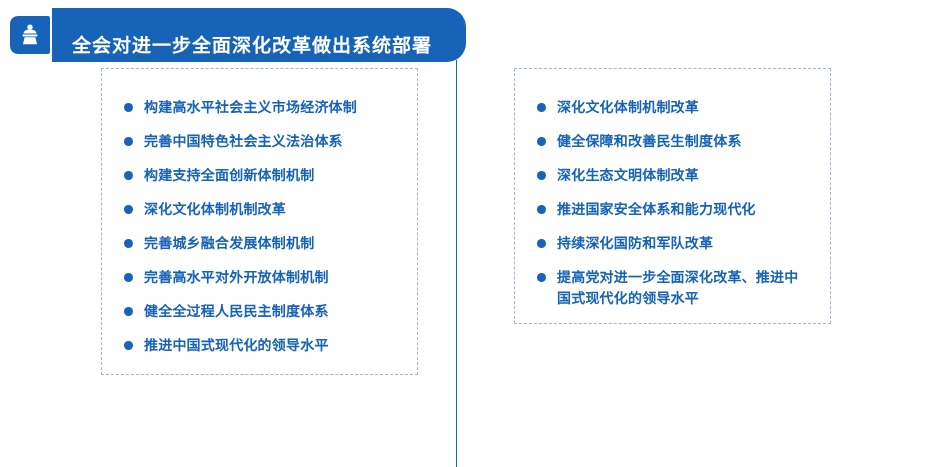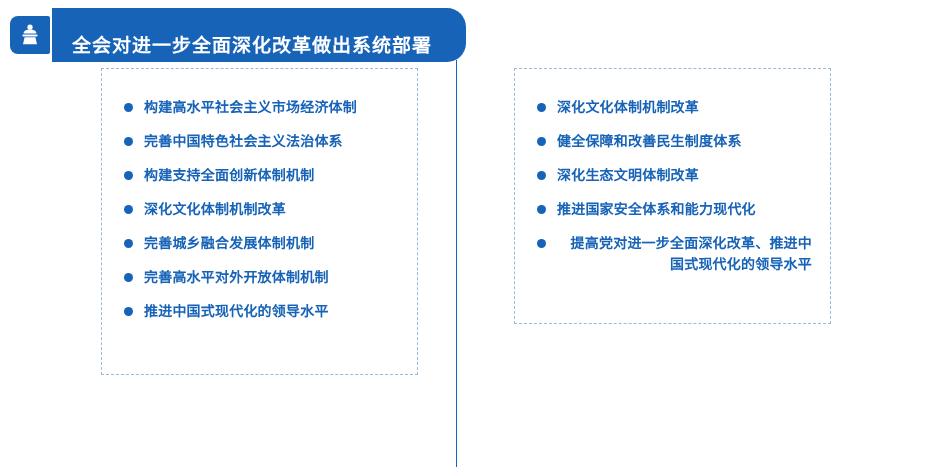--- a/index.html
+++ b/index.html
@@ -90,21 +90,21 @@
   ul.bullets {
     list-style: none;
     margin: 0;
     padding: 0;
   }
   ul.bullets li {
     display: flex;
     align-items: flex-start;
     margin-bottom: 13px;
   }
-  ul.bullets li:last-child { margin-bottom: 0; text-align: right; }
+  ul.bullets li:last-child { margin-bottom: 0; }
 
   .dot {
     width: 9px;
     height: 9px;
     border-radius: 50%;
     background: #1763b7;
     flex: 0 0 auto;
     margin-top: 6px;
     margin-right: 11px;
   }
@@ -158,20 +158,24 @@
       <li>
         <span class="dot"></span>
         <span class="item-text">完善城乡融合发展体制机制</span>
       </li>
       <li>
         <span class="dot"></span>
         <span class="item-text">完善高水平对外开放体制机制</span>
       </li>
       <li>
         <span class="dot"></span>
+        <span class="item-text">健全全过程人民民主制度体系</span>
+      </li>
+      <li>
+        <span class="dot"></span>
         <span class="item-text">推进中国式现代化的领导水平</span>
       </li>
     </ul>
   </div>
 
   <div class="col col-right">
     <ul class="bullets">
       <li>
         <span class="dot"></span>
         <span class="item-text">深化文化体制机制改革</span>
@@ -183,18 +187,22 @@
       <li>
         <span class="dot"></span>
         <span class="item-text">深化生态文明体制改革</span>
       </li>
       <li>
         <span class="dot"></span>
         <span class="item-text">推进国家安全体系和能力现代化</span>
       </li>
       <li>
         <span class="dot"></span>
+        <span class="item-text">持续深化国防和军队改革</span>
+      </li>
+      <li>
+        <span class="dot"></span>
         <span class="item-text">提高党对进一步全面深化改革、推进中国式现代化的领导水平</span>
       </li>
     </ul>
   </div>
 
 </div>
 
 </body></html>

